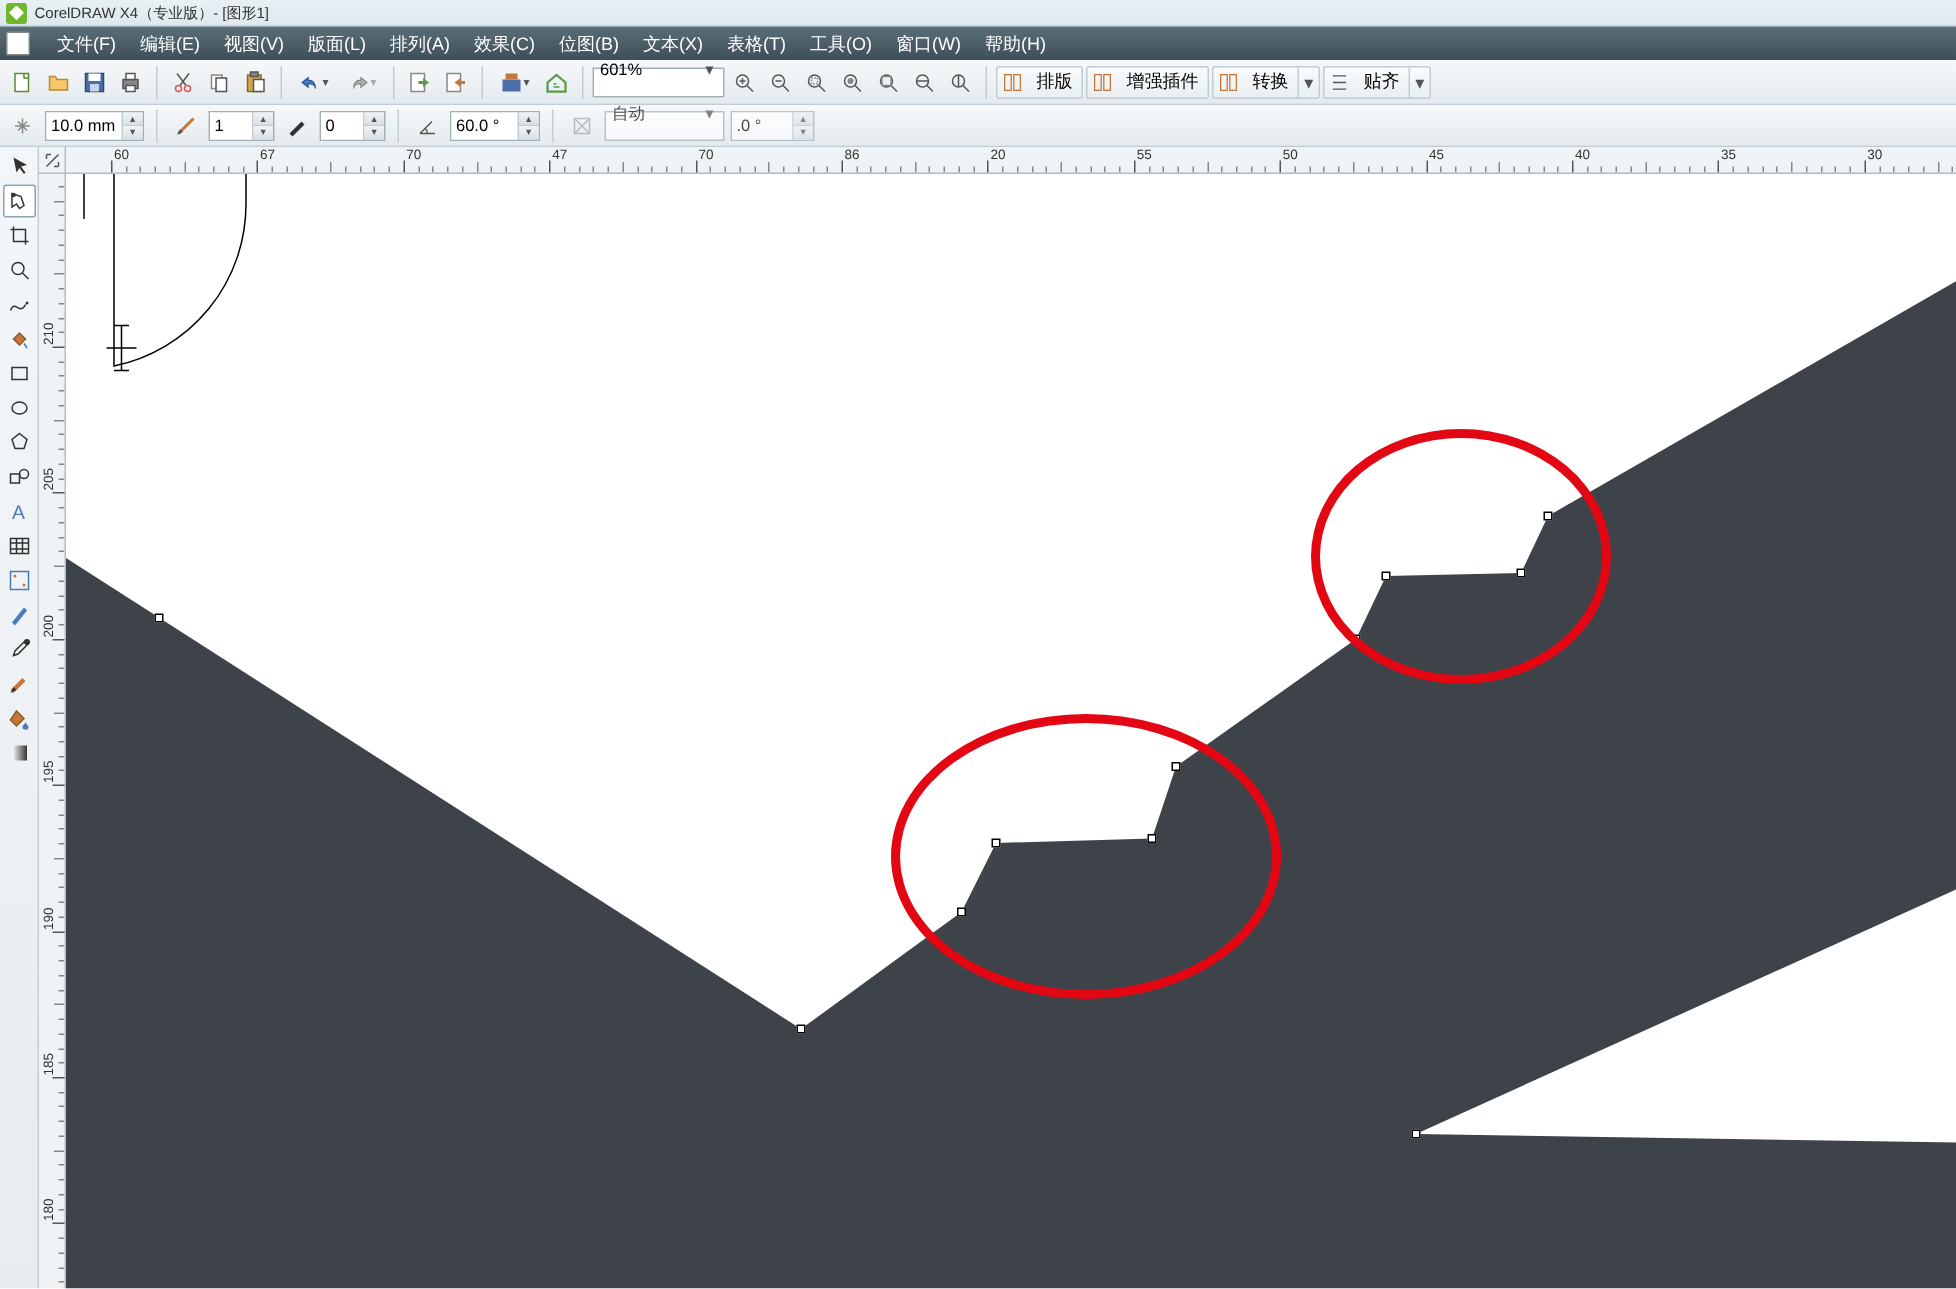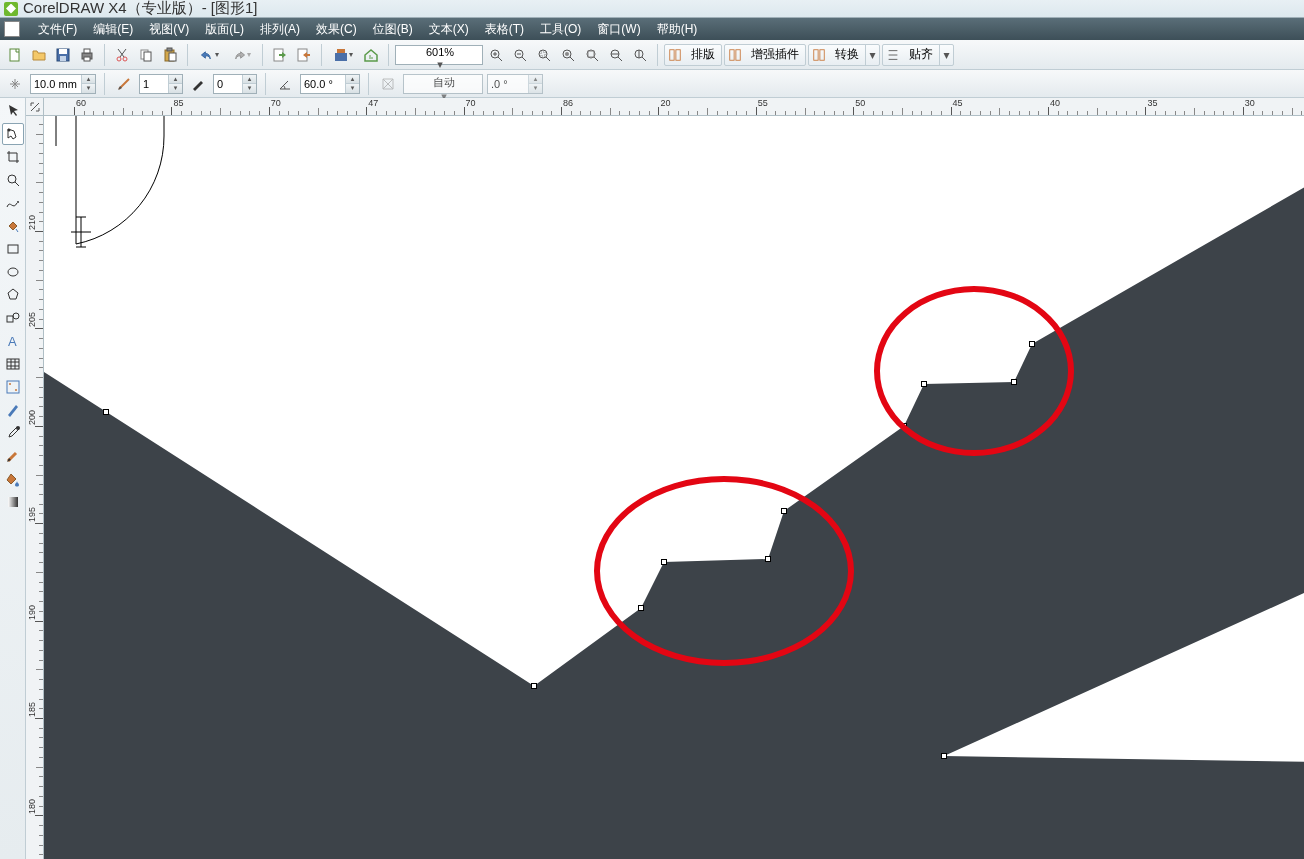--- a/index.html
+++ b/index.html
@@ -2,33 +2,33 @@
 <html><head>
 <meta charset="utf-8">
 <style>
 * { margin:0; padding:0; box-sizing:border-box; font-family:"Microsoft YaHei","SimSun",Arial,sans-serif; }
 body { background:#fff; overflow:hidden; width:1304px; height:859px; position:relative; font-size:12px; color:#000; }
 
 
 .titlebar { height:18px; background:linear-gradient(180deg,#e8f0f4 0%,#dde8ee 100%); display:flex; align-items:center; padding:0 4px; border-bottom:1px solid #a0b0b8; }
 .titlebar .app-icon { width:14px; height:14px; background:#6fb82e; border-radius:2px; margin-right:5px; position:relative; }
 .titlebar .app-icon::after { content:""; position:absolute; inset:2px; background:#fff; clip-path:polygon(50% 0,100% 50%,50% 100%,0 50%); }
-.titlebar .title-text { font-size:15px; color:#333; }
+.titlebar .title-text { font-size:10px; color:#333; }
 
 
 .menubar { height:22px; background:linear-gradient(180deg,#5a6e78 0%,#3d4f58 100%); display:flex; align-items:center; padding:0 2px; }
 .menubar .doc-icon { width:16px; height:16px; background:#fff; border:1px solid #888; margin:0 10px 0 2px; border-radius:1px; }
 .menubar .menu-item { color:#fff; font-size:12px; padding:0 8px; height:100%; display:flex; align-items:center; cursor:default; }
 
 
 .toolbar { height:30px; background:linear-gradient(180deg,#f7f9fa 0%,#e4eaee 100%); border-bottom:1px solid #c0cdd4; display:flex; align-items:center; padding:0 4px; gap:2px; }
 .tbtn { width:22px; height:22px; display:flex; align-items:center; justify-content:center; border:1px solid transparent; border-radius:2px; cursor:default; }
 .tbtn svg { width:16px; height:16px; }
 .tsep { width:1px; height:22px; background:#c0cdd4; margin:0 4px; }
-.combo { height:20px; background:#fff; border:1px solid #a0b0b8; display:flex; align-items:center; padding:0 2px 16px 4px; font-size:11px;flex-direction:column; }
+.combo { height:20px; background:#fff; border:1px solid #a0b0b8; display:flex; align-items:center; padding:0 2px 16px 4px; font-size:11px; }
 .combo .arrow { width:14px; height:18px; display:flex; align-items:center; justify-content:center; color:#555; }
 .split-btn { display:flex; height:22px; border:1px solid #c0cdd4; border-radius:2px; background:linear-gradient(180deg,#fafcfd,#e8eef2); }
 .split-btn .label { padding:0 6px; display:flex; align-items:center; font-size:12px; }
 .split-btn .arrow { width:14px; display:flex; align-items:center; justify-content:center; border-left:1px solid #c0cdd4; color:#555; }
 .split-btn .icon { width:20px; display:flex; align-items:center; justify-content:center; }
 .spinner { display:flex; align-items:center; height:20px; border:1px solid #a0b0b8; background:#fff; }
 .spinner input { border:0; width:50px; height:18px; font-size:11px; padding:0 3px; outline:none; }
 .spinner .spinbtns { display:flex; flex-direction:column; width:14px; }
 .spinner .spinbtns div { height:9px; background:linear-gradient(180deg,#f0f4f6,#d8e0e4); border-left:1px solid #c0cdd4; display:flex; align-items:center; justify-content:center; font-size:7px; color:#555; }
 .spinner .spinbtns div:first-child { border-bottom:1px solid #c0cdd4; }
@@ -486,21 +486,21 @@
         <div class="tick-minor" style="left: 39.74px; height: 4px;"></div>
         <div class="tick-minor" style="left: 49.48px; height: 4px;"></div>
         <div class="tick-minor" style="left: 59.22px; height: 4px;"></div>
         <div class="tick-minor" style="left: 68.96px; height: 4px;"></div>
         <div class="tick-minor" style="left: 78.7px; height: 7px;"></div>
         <div class="tick-minor" style="left: 88.44px; height: 4px;"></div>
         <div class="tick-minor" style="left: 98.18px; height: 4px;"></div>
         <div class="tick-minor" style="left: 107.92px; height: 4px;"></div>
         <div class="tick-minor" style="left: 117.66px; height: 4px;"></div>
         <div class="tick-major" style="left: 127.4px;">
-          <div class="num">85</div>
+          <div class="num">67</div>
         </div>
         <div class="tick-minor" style="left: 137.14px; height: 4px;"></div>
         <div class="tick-minor" style="left: 146.88px; height: 4px;"></div>
         <div class="tick-minor" style="left: 156.62px; height: 4px;"></div>
         <div class="tick-minor" style="left: 166.36px; height: 4px;"></div>
         <div class="tick-minor" style="left: 176.1px; height: 7px;"></div>
         <div class="tick-minor" style="left: 185.84px; height: 4px;"></div>
         <div class="tick-minor" style="left: 195.58px; height: 4px;"></div>
         <div class="tick-minor" style="left: 205.32px; height: 4px;"></div>
         <div class="tick-minor" style="left: 215.06px; height: 4px;"></div>

